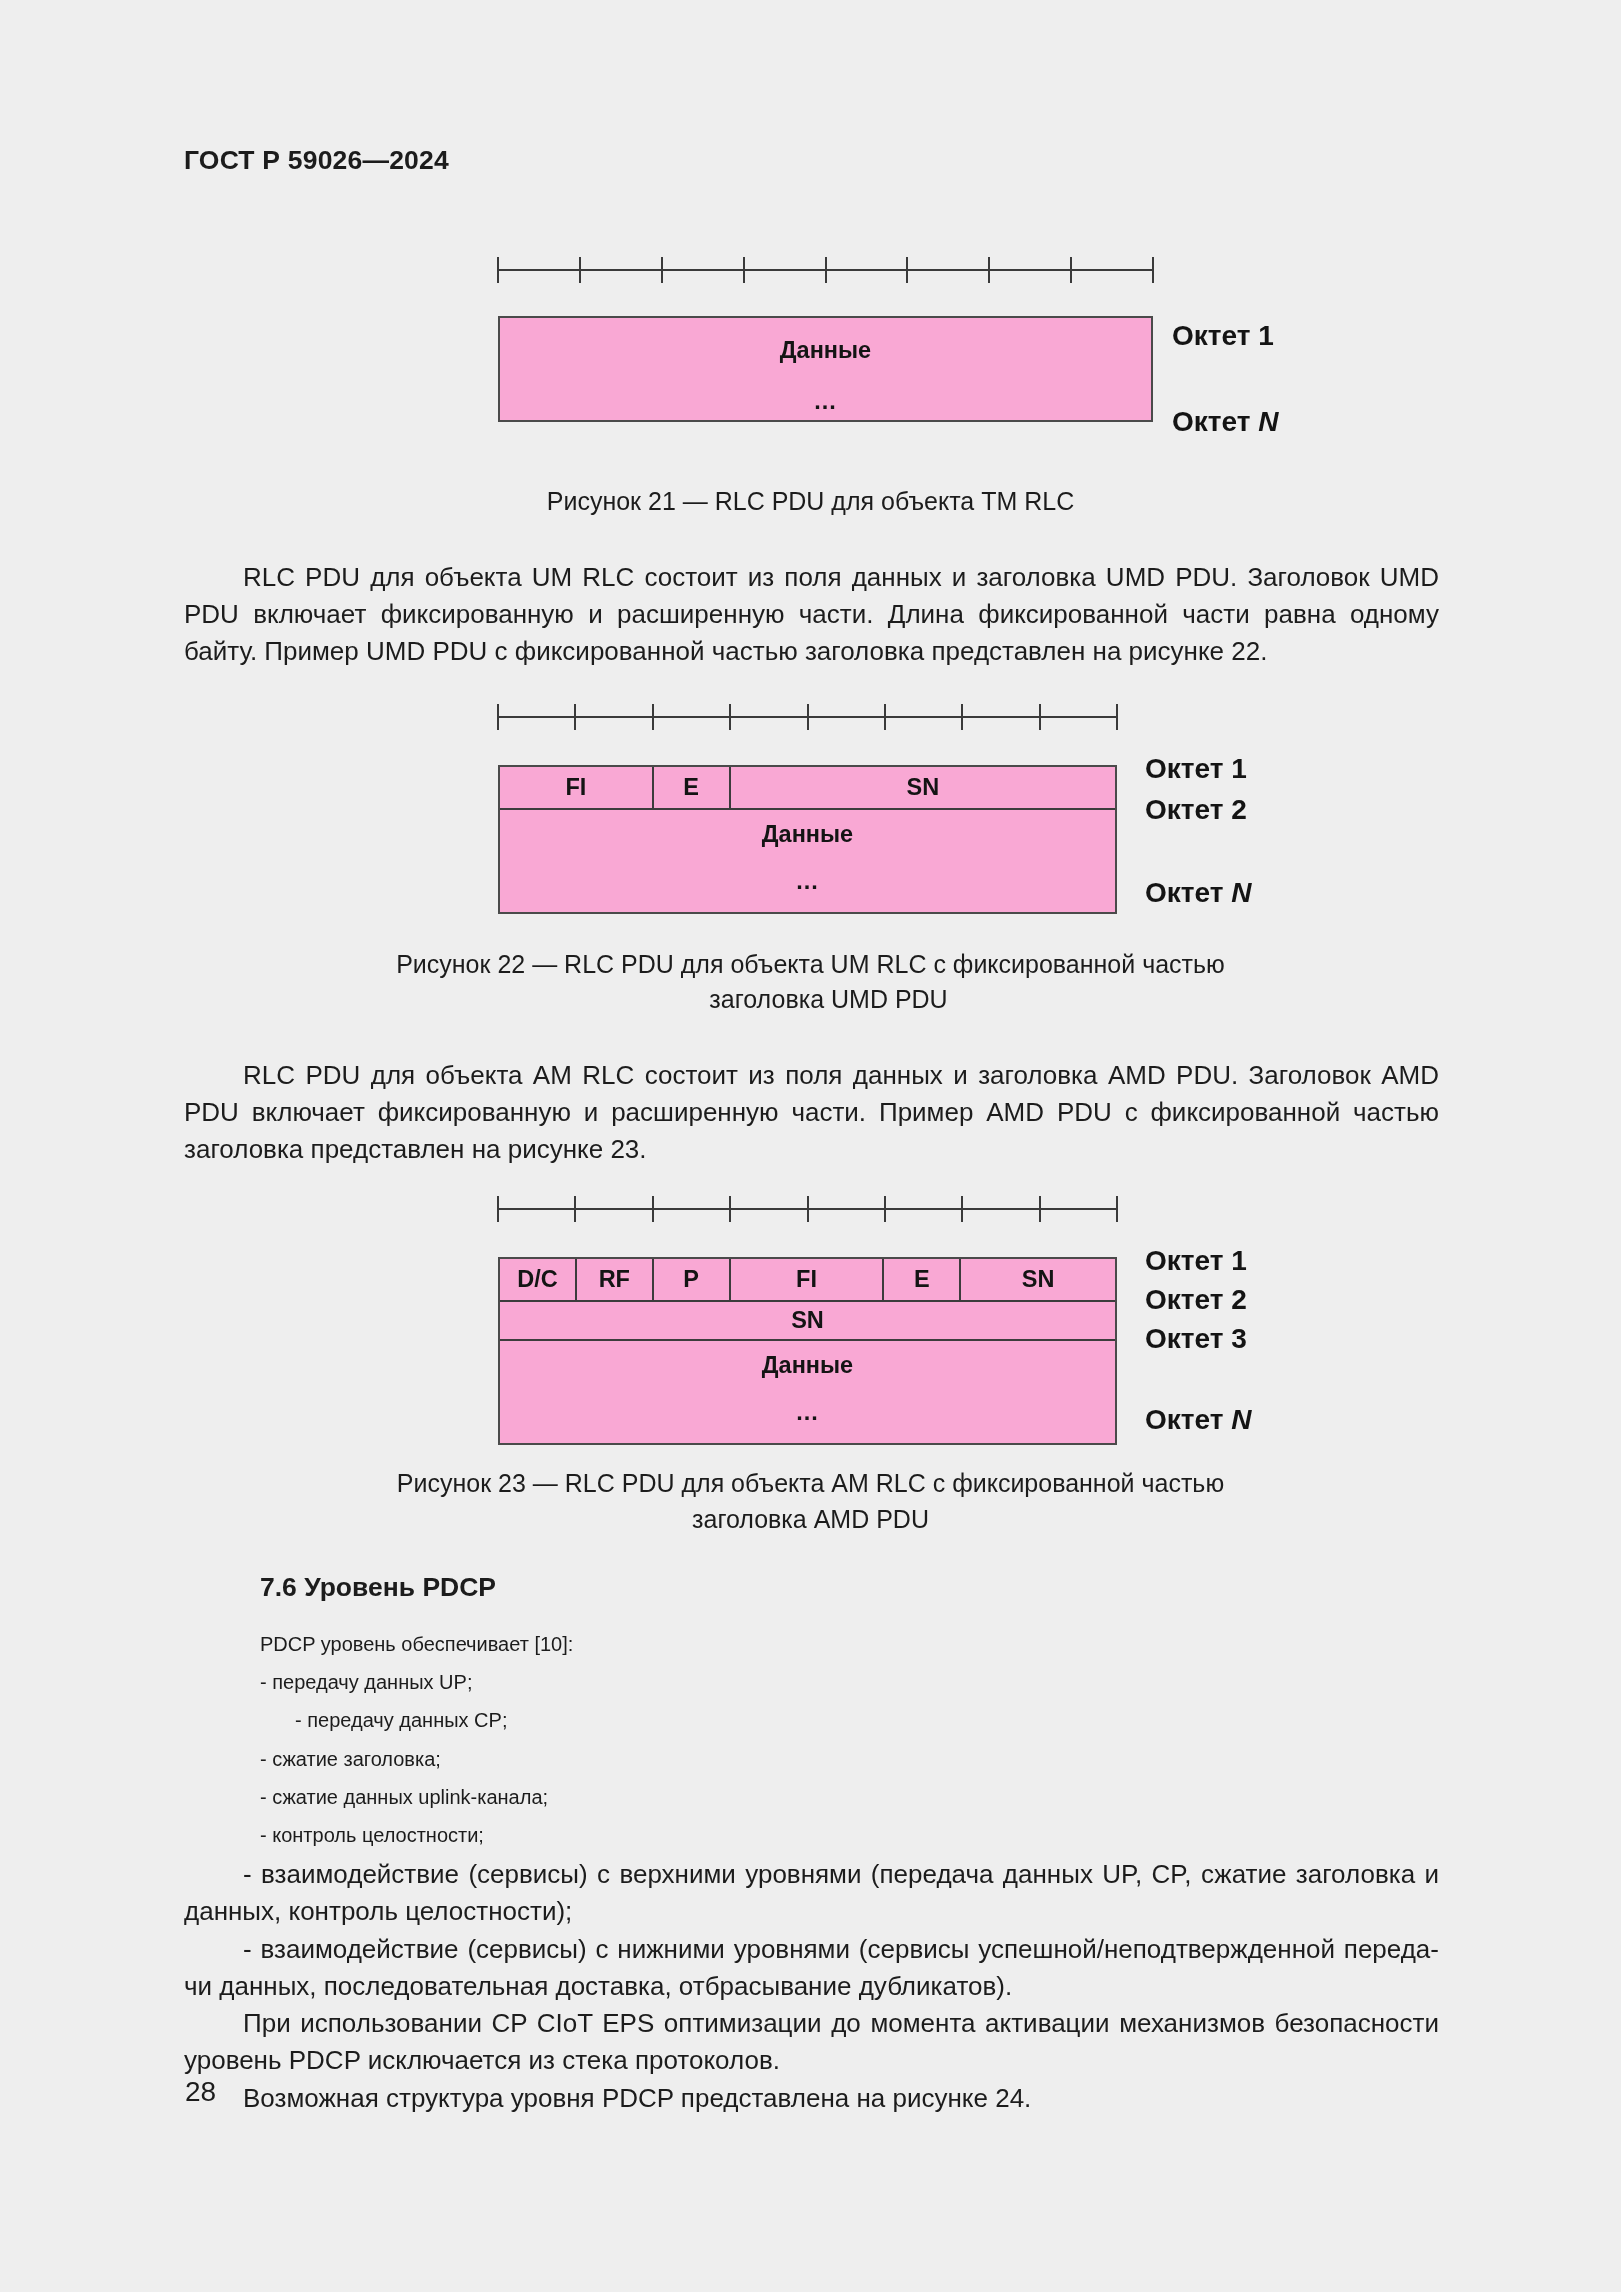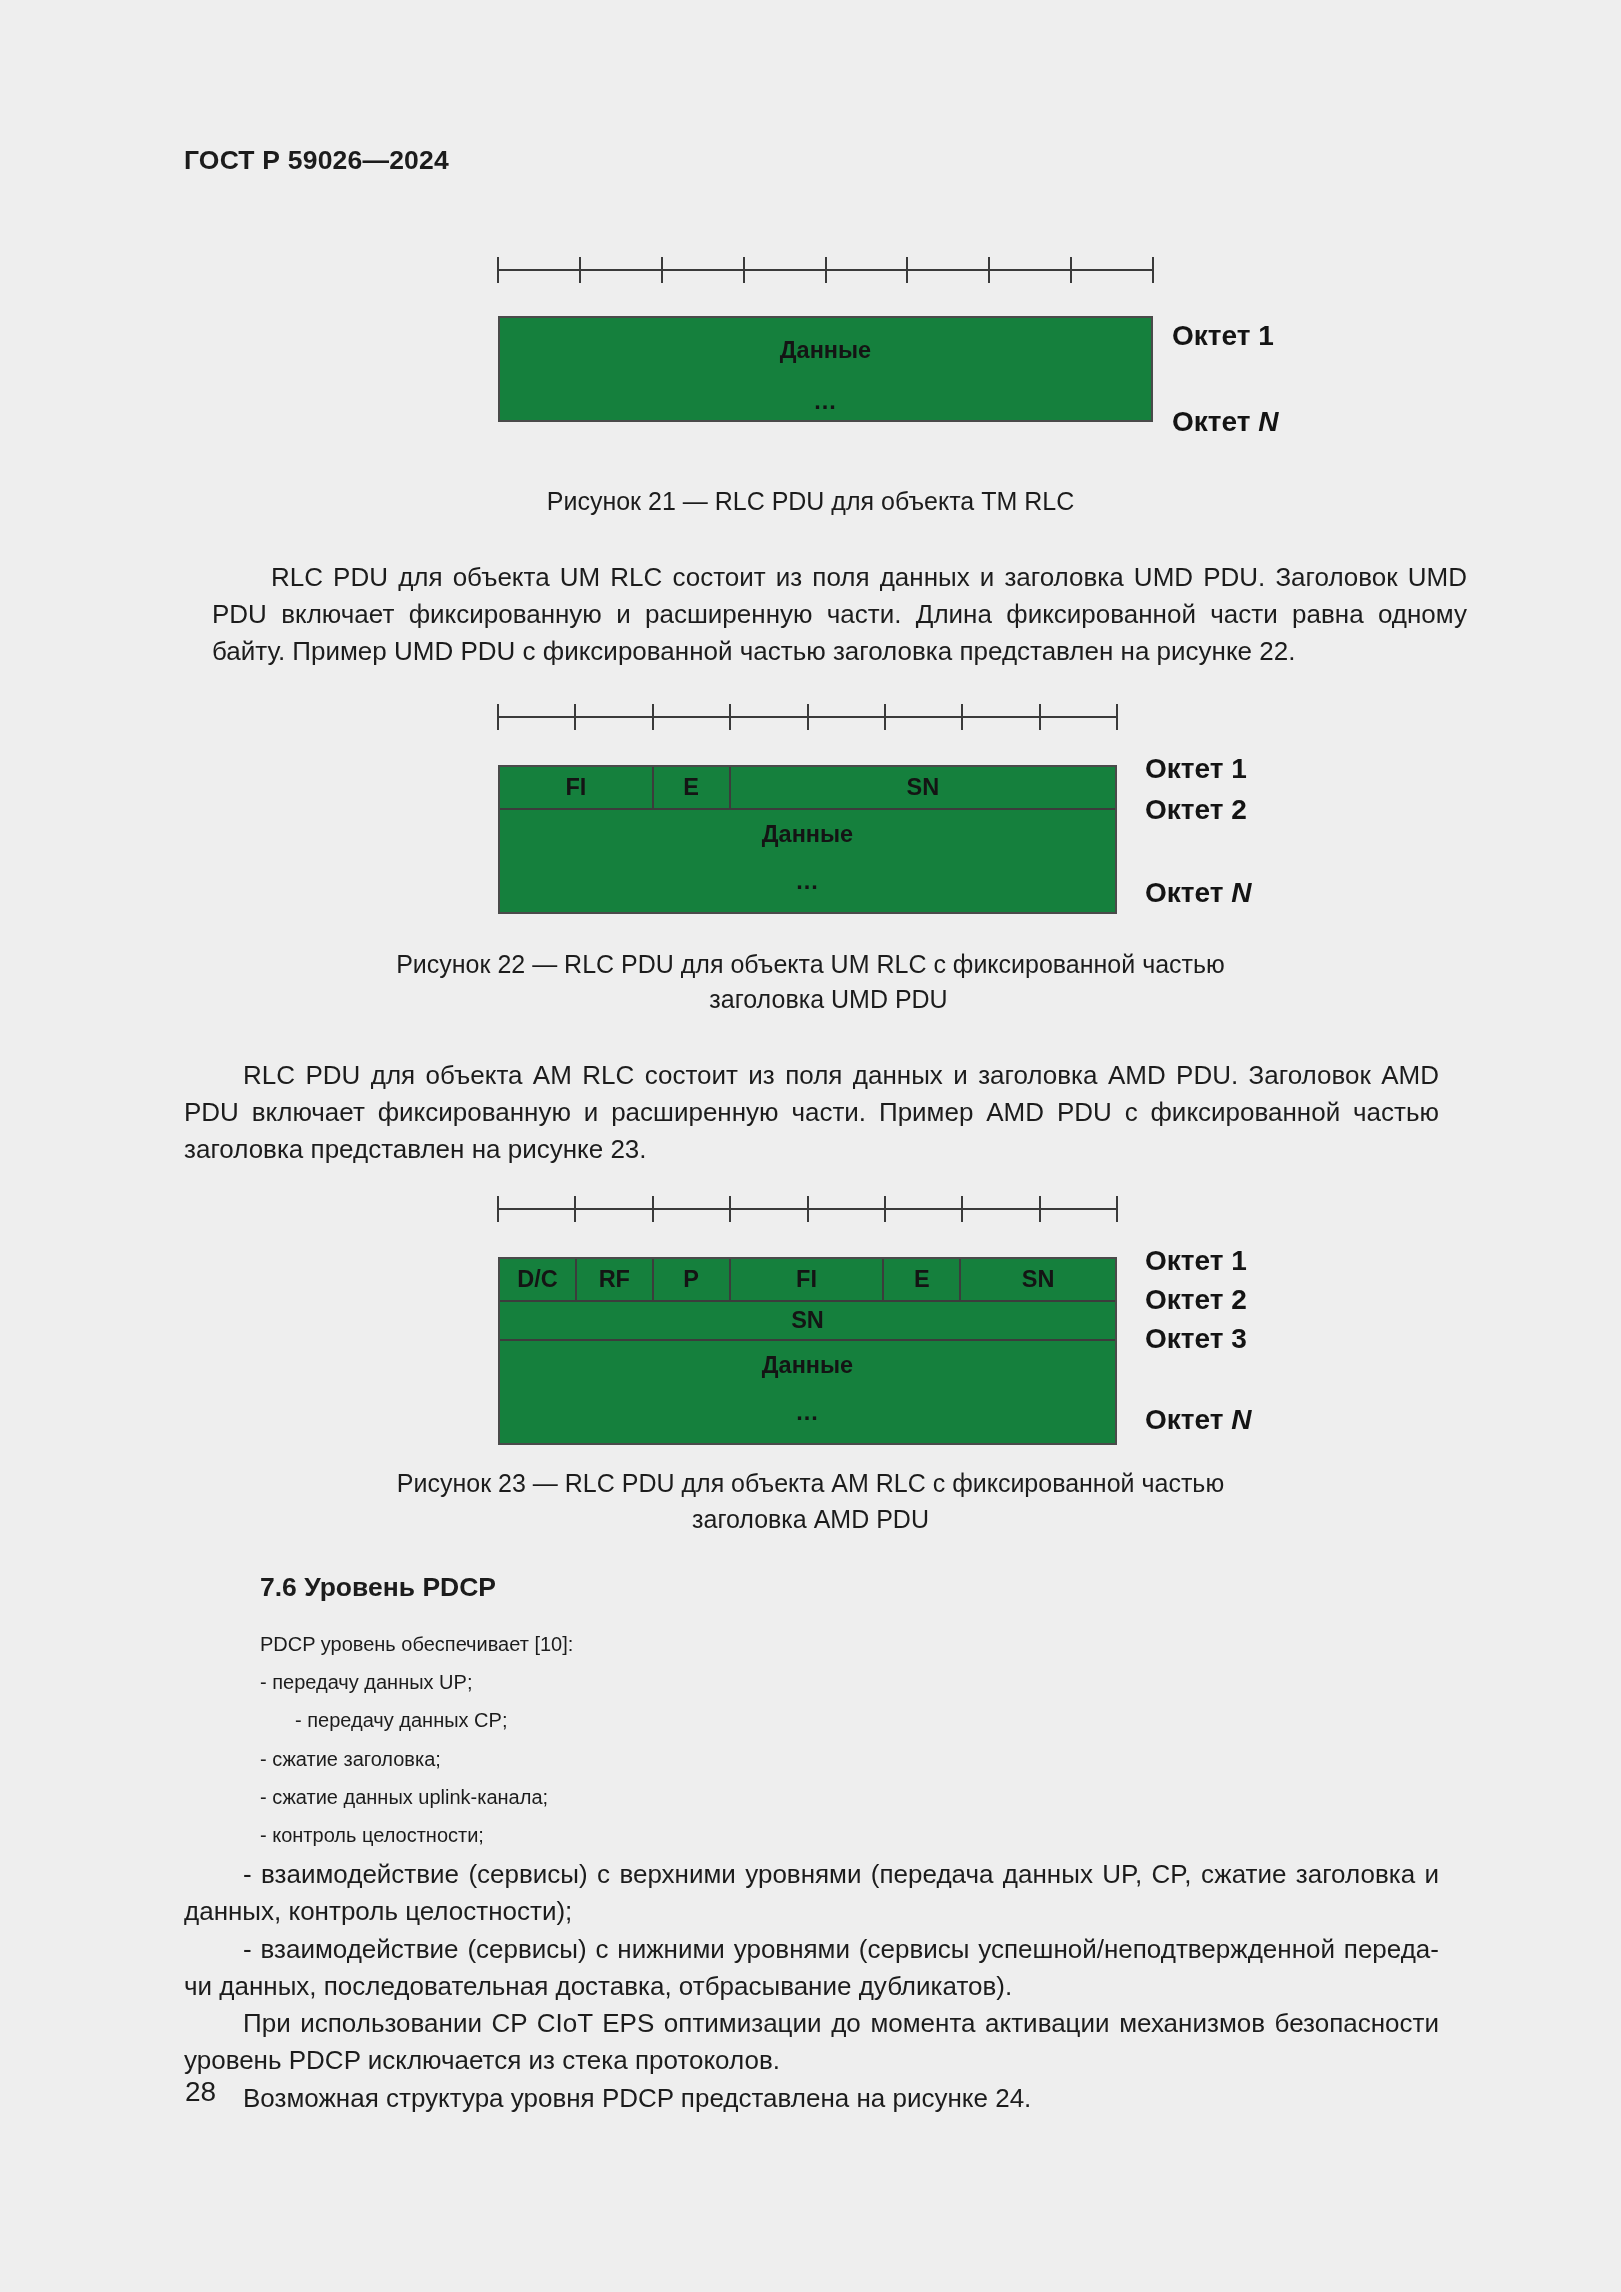--- a/index.html
+++ b/index.html
@@ -96,21 +96,21 @@
     top: 0;
     width: 2px;
     height: 25.5px;
     background: #3a3a3a;
   }
 
   .pdu {
     position: relative;
     border: 2px solid #4a4a4a;
     box-sizing: border-box;
-    background: #15803d;
+    background: #f9a8d4;
   }
   .pdu-row {
     display: flex;
     box-sizing: border-box;
     border-bottom: 2px solid #3c3c3c;
   }
   .pdu-row:last-child { border-bottom: none; }
   .pdu-cell {
     box-sizing: border-box;
     border-right: 2px solid #3c3c3c;
@@ -180,21 +180,21 @@
     <div class="octet-label" style="left:674px; top:63px;">
       <span>Октет 1</span>
     </div>
     <div class="octet-label" style="left:674px; top:149px;">
       <span>Октет </span><i>N</i>
     </div>
   </div>
 
   <div class="caption" style="top:484px;">Рисунок 21 — RLC PDU для объекта TM RLC</div>
 
-  <div class="para" style="left:184px; top:559px; width:1255px;margin-left:28px;">
+  <div class="para" style="left:184px; top:559px; width:1255px;">
     <span class="ind"></span><span>RLC PDU для объекта UM RLC состоит из поля данных и заголовка UMD PDU. Заголовок UMD PDU включает фиксированную и расширенную части. Длина фиксированной части равна одному байту. Пример UMD PDU с фиксированной частью заголовка представлен на рисунке 22.</span>
   </div>
 
   <div class="figure" style="left:498px; top:704px; width:619px;">
     <div class="ruler" id="ruler22">
       <div class="axis"></div>
     <div class="tick" style="left: calc(0% - 1px);"></div>
         <div class="tick" style="left: calc(12.5% - 1px);"></div>
         <div class="tick" style="left: calc(25% - 1px);"></div>
         <div class="tick" style="left: calc(37.5% - 1px);"></div>

